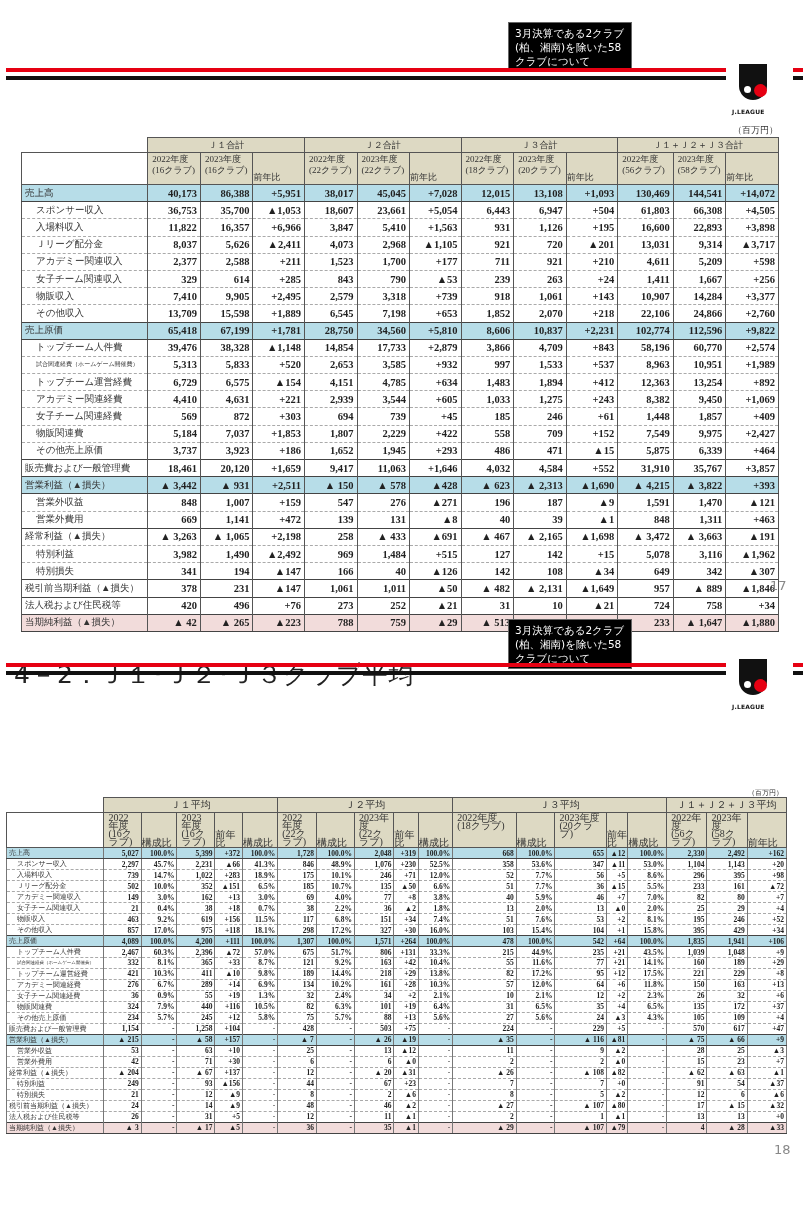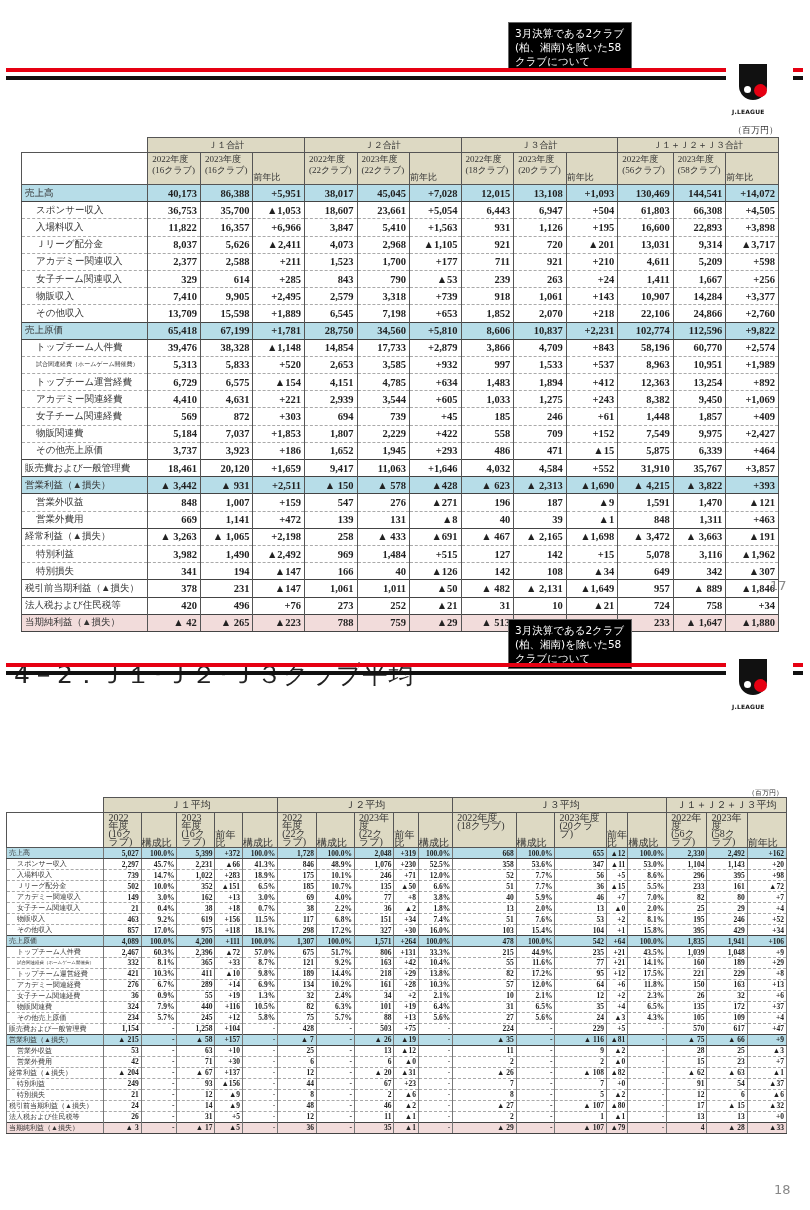--- a/index.html
+++ b/index.html
@@ -1131,14 +1131,14 @@
           <td>▲ 107</td>
           <td class="neg">▲79</td>
           <td>-</td>
           <td>4</td>
           <td>▲ 28</td>
           <td class="neg">▲33</td>
         </tr>
       </tbody>
   </table>
 
-  <div class="pgnum" style="left:774px; top:537px;margin-top:40px;">18</div>
+  <div class="pgnum" style="left:774px; top:537px;">18</div>
 </div>
 
 </body></html>

